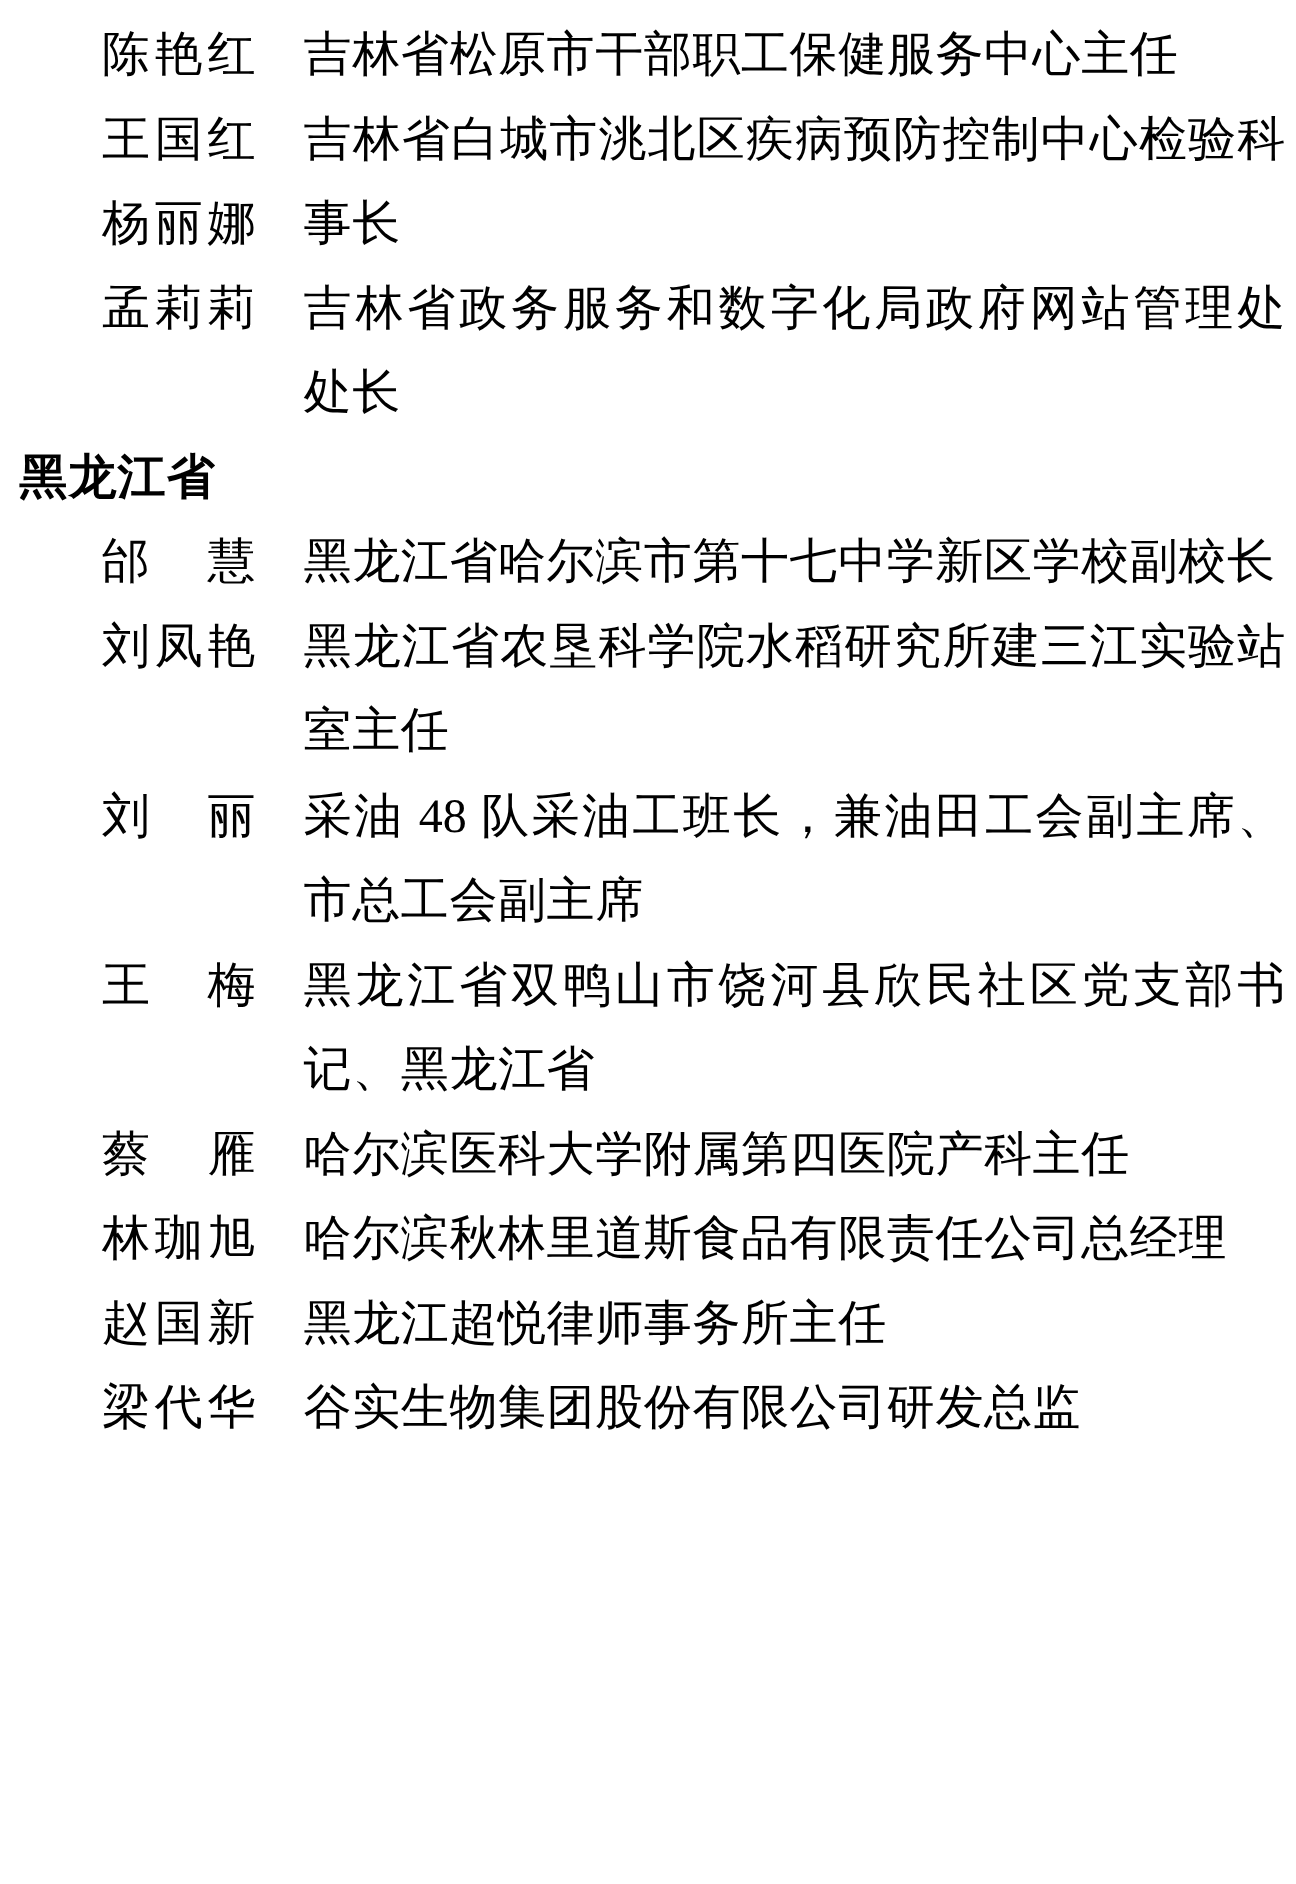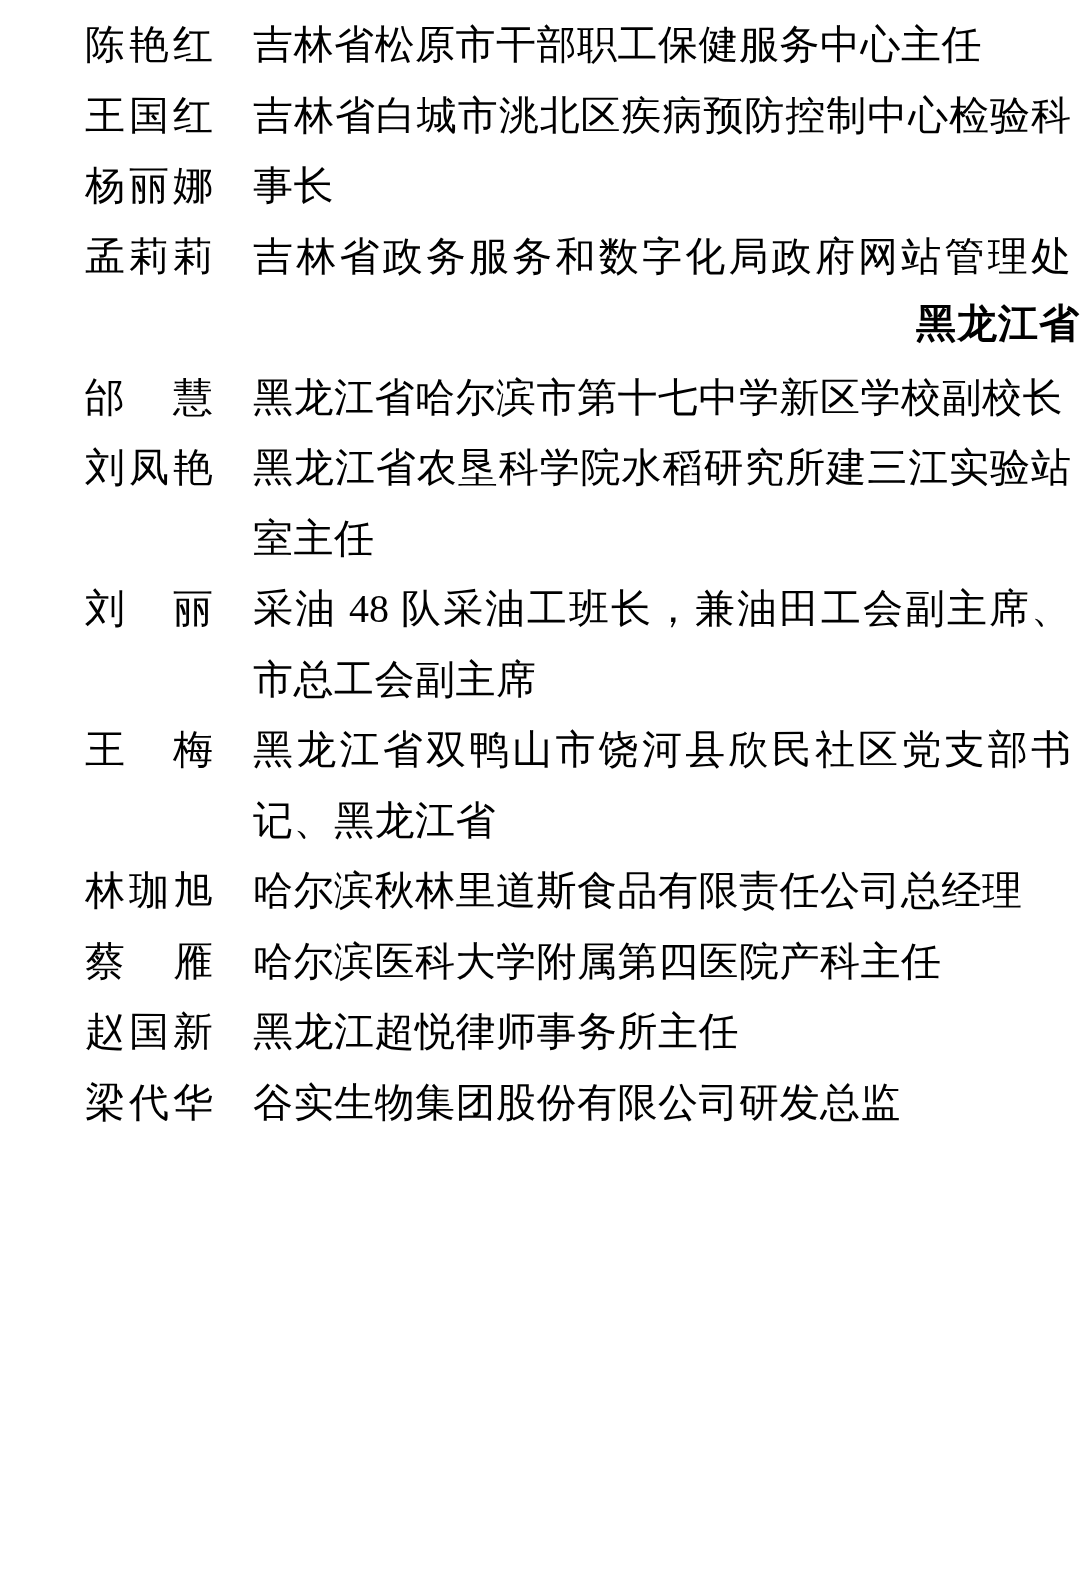--- a/index.html
+++ b/index.html
@@ -46,25 +46,24 @@
   .line.fill {
     letter-spacing: 0;
     text-align: justify;
     text-align-last: justify;
     text-justify: inter-character;
   }
   .province-header {
     margin-left: 16px;
     font-size: 40px;
     font-weight: bold;
-    font-family: Liberation Mono, monospace;
+    font-family: Liberation Serif, serif;
     line-height: 70.5px;
     height: 70.5px;
     letter-spacing: 1px;
-    text-align: right;
   }
 </style>
 </head>
 <body>
 
 <div class="page">
 
   <div class="entry">
     <div class="name-cell">陈艳红</div>
     <div class="desc-cell">
@@ -83,20 +82,21 @@
     <div class="name-cell">杨丽娜</div>
     <div class="desc-cell">
       <div class="line">事长</div>
     </div>
   </div>
 
   <div class="entry">
     <div class="name-cell">孟莉莉</div>
     <div class="desc-cell">
       <div class="line fill">吉林省政务服务和数字化局政府网站管理处</div>
+      <div class="line">处长</div>
     </div>
   </div>
 
   <div class="province-header">黑龙江省</div>
 
   <div class="entry">
     <div class="name-cell">邰　慧</div>
     <div class="desc-cell">
       <div class="line">黑龙江省哈尔滨市第十七中学新区学校副校长</div>
     </div>
@@ -121,30 +121,30 @@
 
   <div class="entry">
     <div class="name-cell">王　梅</div>
     <div class="desc-cell">
       <div class="line fill">黑龙江省双鸭山市饶河县欣民社区党支部书</div>
       <div class="line">记、黑龙江省</div>
     </div>
   </div>
 
   <div class="entry">
-    <div class="name-cell">林珈旭</div>
+    <div class="name-cell">蔡　雁</div>
     <div class="desc-cell">
-      <div class="line">哈尔滨秋林里道斯食品有限责任公司总经理</div>
+      <div class="line">哈尔滨医科大学附属第四医院产科主任</div>
     </div>
   </div>
 
   <div class="entry">
-    <div class="name-cell">蔡　雁</div>
+    <div class="name-cell">林珈旭</div>
     <div class="desc-cell">
-      <div class="line">哈尔滨医科大学附属第四医院产科主任</div>
+      <div class="line">哈尔滨秋林里道斯食品有限责任公司总经理</div>
     </div>
   </div>
 
   <div class="entry">
     <div class="name-cell">赵国新</div>
     <div class="desc-cell">
       <div class="line">黑龙江超悦律师事务所主任</div>
     </div>
   </div>
 

